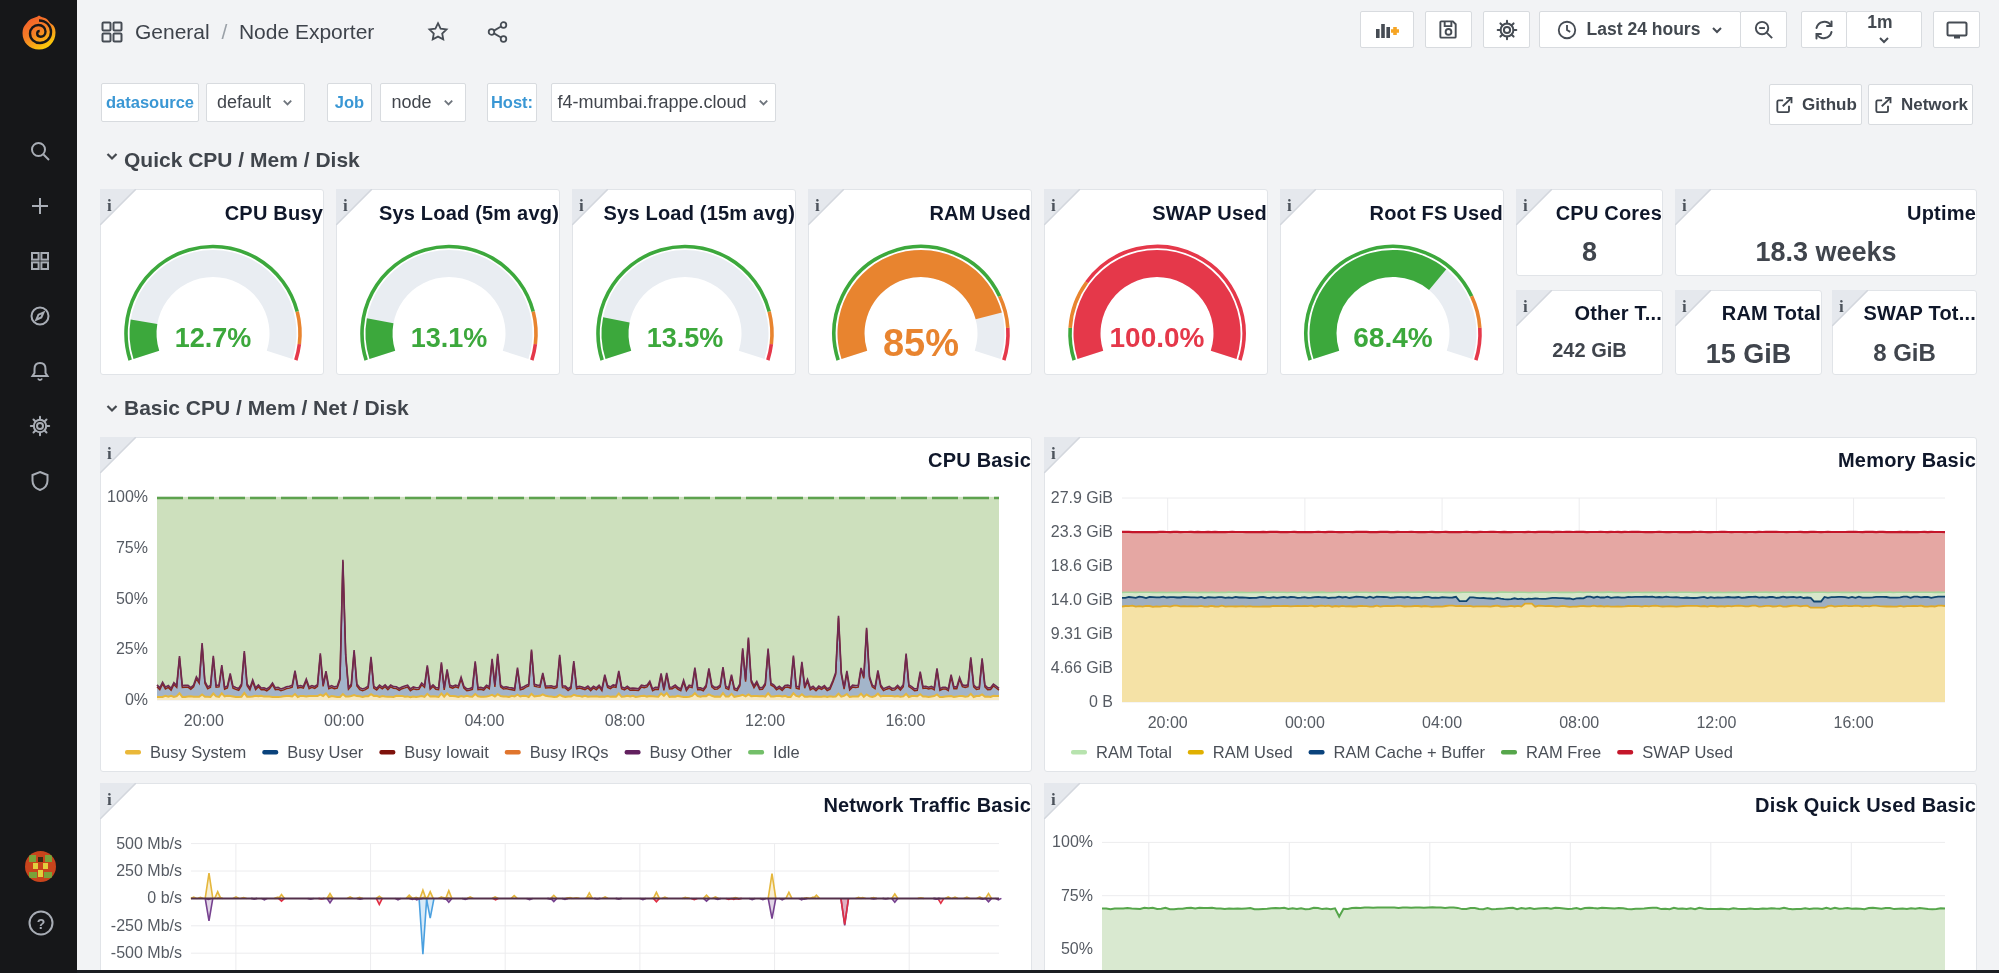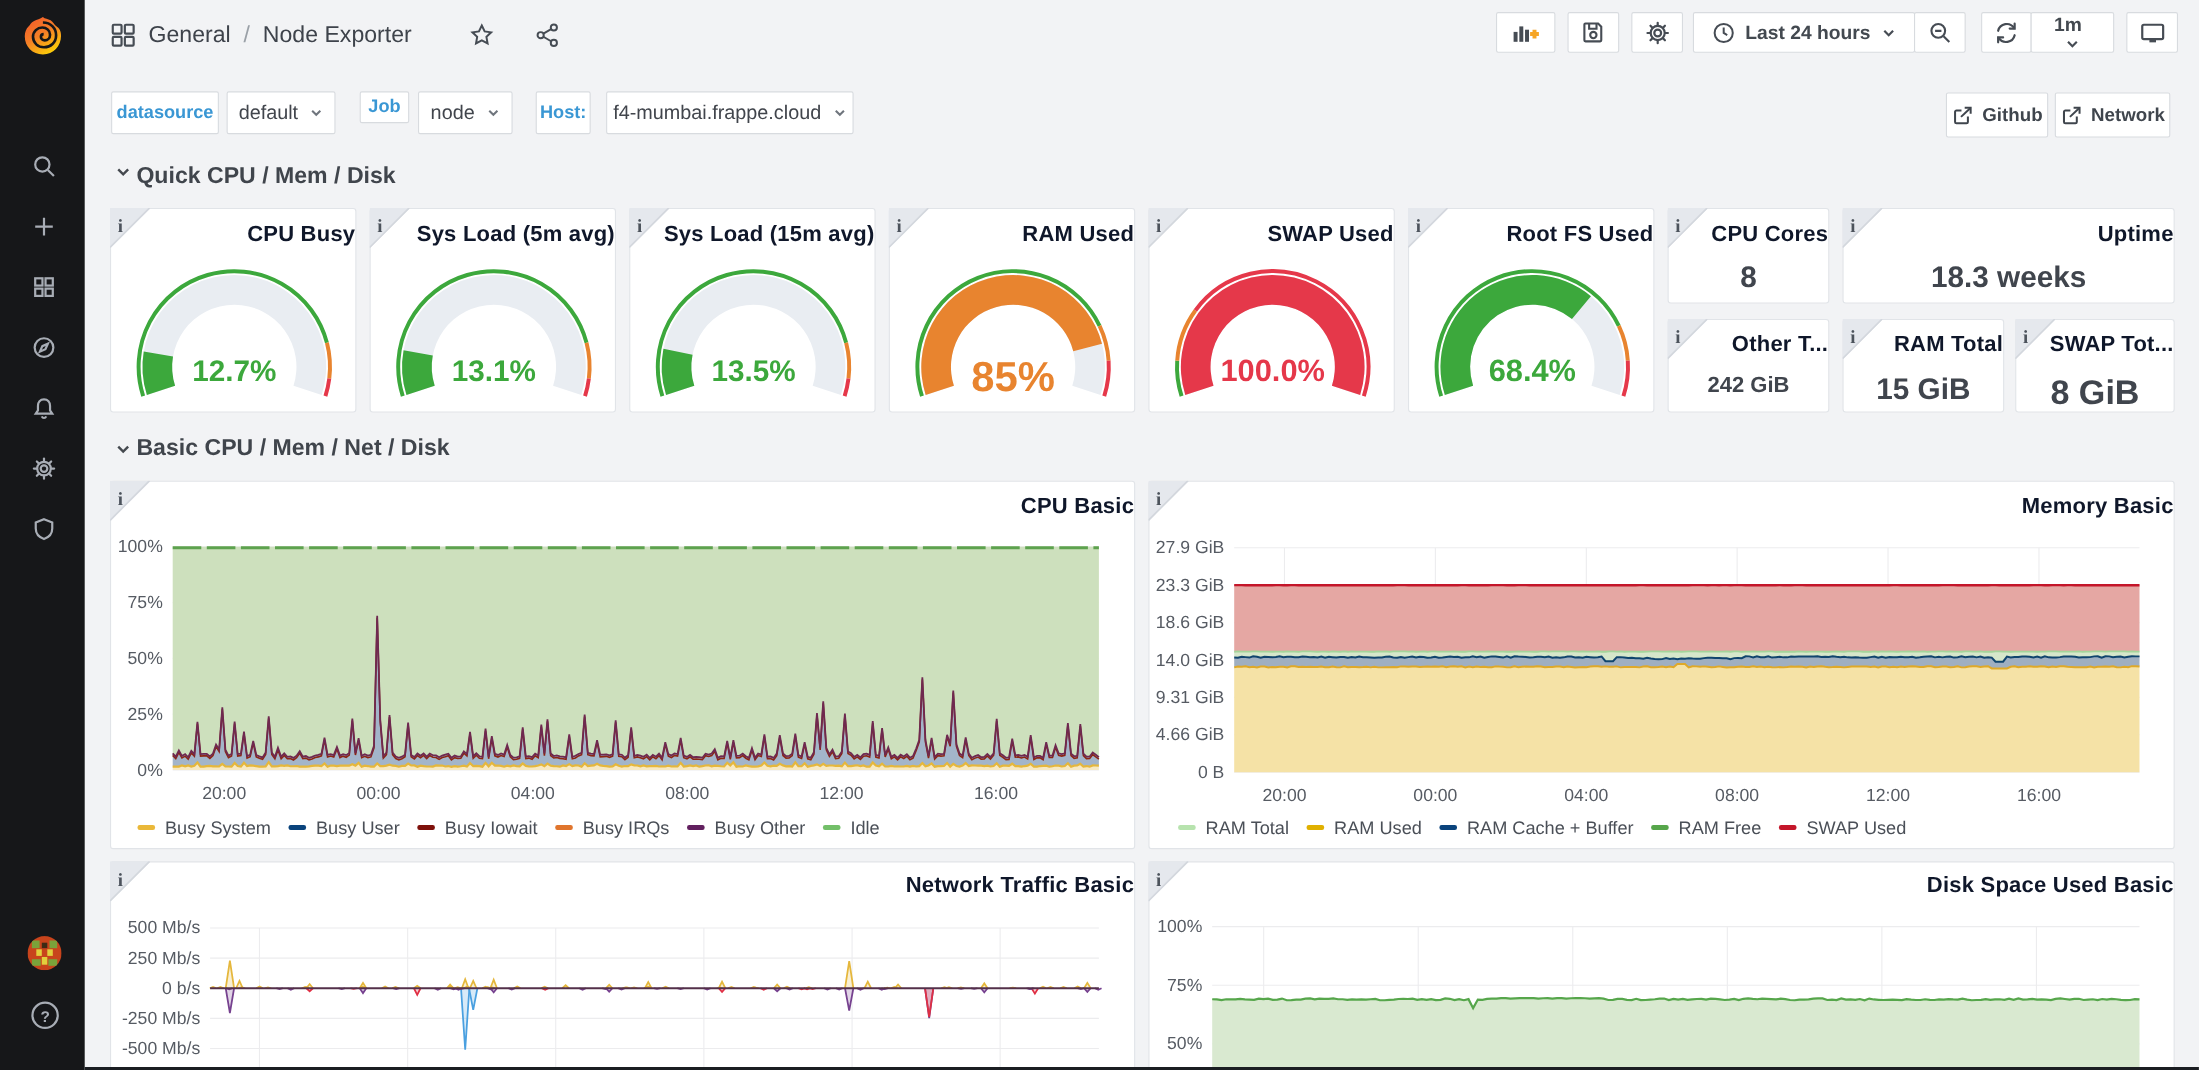--- a/index.html
+++ b/index.html
@@ -166,21 +166,21 @@
 <div class="btn" style="left:1933px;top:11px;width:47px;height:37px;">
     <svg width="24" height="24" viewBox="0 0 24 24" fill="none" stroke="#464c54" stroke-width="2">
       <rect x="2.5" y="4.5" width="19" height="13" rx="1.5"></rect>
       <rect x="9" y="17.5" width="6" height="3" fill="#464c54" stroke="none"></rect>
     </svg>
   </div>
 <div class="btn" style="left:101px;top:83px;width:98px;height:39px;border-radius:2px;font-size:16.5px;font-weight:bold;color:#3a97d4">datasource</div>
 <div class="btn" style="left:206px;top:83px;width:99px;height:39px;border-radius:2px;font-size:18px;font-weight:normal;color:#41454c">default&nbsp;&nbsp;<svg width="13" height="13" viewBox="0 0 14 14" fill="none" stroke="#6f757d" stroke-width="2">
       <path d="M3 5 l4 4 4-4"></path>
     </svg></div>
-<div class="btn" style="left:327px;top:83px;width:45px;height:29px;border-radius:2px;font-size:16.5px;font-weight:bold;color:#3a97d4">Job</div>
+<div class="btn" style="left:327px;top:83px;width:45px;height:39px;border-radius:2px;font-size:16.5px;font-weight:bold;color:#3a97d4">Job</div>
 <div class="btn" style="left:380px;top:83px;width:86px;height:39px;border-radius:2px;font-size:18px;font-weight:normal;color:#41454c">node&nbsp;&nbsp;<svg width="13" height="13" viewBox="0 0 14 14" fill="none" stroke="#6f757d" stroke-width="2">
       <path d="M3 5 l4 4 4-4"></path>
     </svg></div>
 <div class="btn" style="left:487px;top:83px;width:50px;height:39px;border-radius:2px;font-size:16.5px;font-weight:bold;color:#3a97d4">Host:</div>
 <div class="btn" style="left:551px;top:83px;width:225px;height:39px;border-radius:2px;font-size:18px;font-weight:normal;color:#41454c">f4-mumbai.frappe.cloud&nbsp;&nbsp;<svg width="13" height="13" viewBox="0 0 14 14" fill="none" stroke="#6f757d" stroke-width="2">
       <path d="M3 5 l4 4 4-4"></path>
     </svg></div>
 <div class="btn" style="left:1769px;top:84px;width:93px;height:41px;font-size:17px;font-weight:bold;color:#3f454d">
     <svg width="20" height="20" viewBox="0 0 24 24" fill="none" stroke="#3f454d" stroke-width="2.2">
       <path d="M18 13 v6 a1.5 1.5 0 0 1 -1.5 1.5 h-11 A1.5 1.5 0 0 1 4 19 V8 a1.5 1.5 0 0 1 1.5-1.5 H11"></path>
@@ -345,21 +345,21 @@
     <div class="ptitle" style="top:11px">RAM Total</div>
     <div class="statv" style="top:48px;font-size:27px">15 GiB</div>
   </div>
 <div class="panel" style="left:1832px;top:290px;width:145px;height:85px">
     <svg class="corner" width="37" height="37" viewBox="0 0 37 37">
       <path d="M0 0 L37 0 L0 37 Z" fill="#e5e8ed"></path>
       <path d="M36 0 L0 36" stroke="#d3d7dd" stroke-width="1.5" fill="none"></path>
       <text x="7" y="22" font-family="Liberation Serif, serif" font-weight="bold" font-size="17" fill="#4c535c">i</text>
     </svg>
     <div class="ptitle" style="top:11px">SWAP Tot...</div>
-    <div class="statv" style="top:48px;font-size:31px">8 GiB</div>
+    <div class="statv" style="top:48px;font-size:24px">8 GiB</div>
   </div>
 <div class="panel" style="left:100px;top:437px;width:932px;height:335px">
     <svg class="corner" width="37" height="37" viewBox="0 0 37 37">
       <path d="M0 0 L37 0 L0 37 Z" fill="#e5e8ed"></path>
       <path d="M36 0 L0 36" stroke="#d3d7dd" stroke-width="1.5" fill="none"></path>
       <text x="7" y="22" font-family="Liberation Serif, serif" font-weight="bold" font-size="17" fill="#4c535c">i</text>
     </svg>
     <div class="ptitle" style="top:11px">CPU Basic</div>
     <svg width="932" height="335" viewBox="0 0 932 335" style="position:absolute;left:0;top:0">
       <line x1="56" y1="59.0" x2="898" y2="59.0" stroke="#ececee" stroke-width="1"></line>
@@ -705,21 +705,21 @@
       <polyline points="174.2,114.4 177.2,113.3 180.2,114.4" fill="none" stroke="#E5B73C" stroke-width="1.6"></polyline>
       <line x1="90" y1="114.4" x2="898" y2="114.4" stroke="#53304a" stroke-width="2"></line>
     </svg>
   </div>
 <div class="panel" style="left:1044px;top:783px;width:933px;height:190px">
     <svg class="corner" width="37" height="37" viewBox="0 0 37 37">
       <path d="M0 0 L37 0 L0 37 Z" fill="#e5e8ed"></path>
       <path d="M36 0 L0 36" stroke="#d3d7dd" stroke-width="1.5" fill="none"></path>
       <text x="7" y="22" font-family="Liberation Serif, serif" font-weight="bold" font-size="17" fill="#4c535c">i</text>
     </svg>
-    <div class="ptitle" style="top:10px">Disk Space Used Basic</div>
+    <div class="ptitle" style="top:10px">Disk Quick Used Basic</div>
     <svg width="933" height="191" viewBox="0 0 933 191" style="position:absolute;left:0;top:0">
       <line x1="57" y1="58.4" x2="900" y2="58.4" stroke="#ececee" stroke-width="1"></line>
       <text x="48" y="63.4" text-anchor="end" class="axlab">100%</text>
       <line x1="57" y1="111.7" x2="900" y2="111.7" stroke="#ececee" stroke-width="1"></line>
       <text x="48" y="116.7" text-anchor="end" class="axlab">75%</text>
       <line x1="57" y1="165.0" x2="900" y2="165.0" stroke="#ececee" stroke-width="1"></line>
       <text x="48" y="170.0" text-anchor="end" class="axlab">50%</text>
       <line x1="103.8" y1="58.39999999999998" x2="103.8" y2="191" stroke="#ececee" stroke-width="1"></line>
       <line x1="244.3" y1="58.39999999999998" x2="244.3" y2="191" stroke="#ececee" stroke-width="1"></line>
       <line x1="384.8" y1="58.39999999999998" x2="384.8" y2="191" stroke="#ececee" stroke-width="1"></line>

